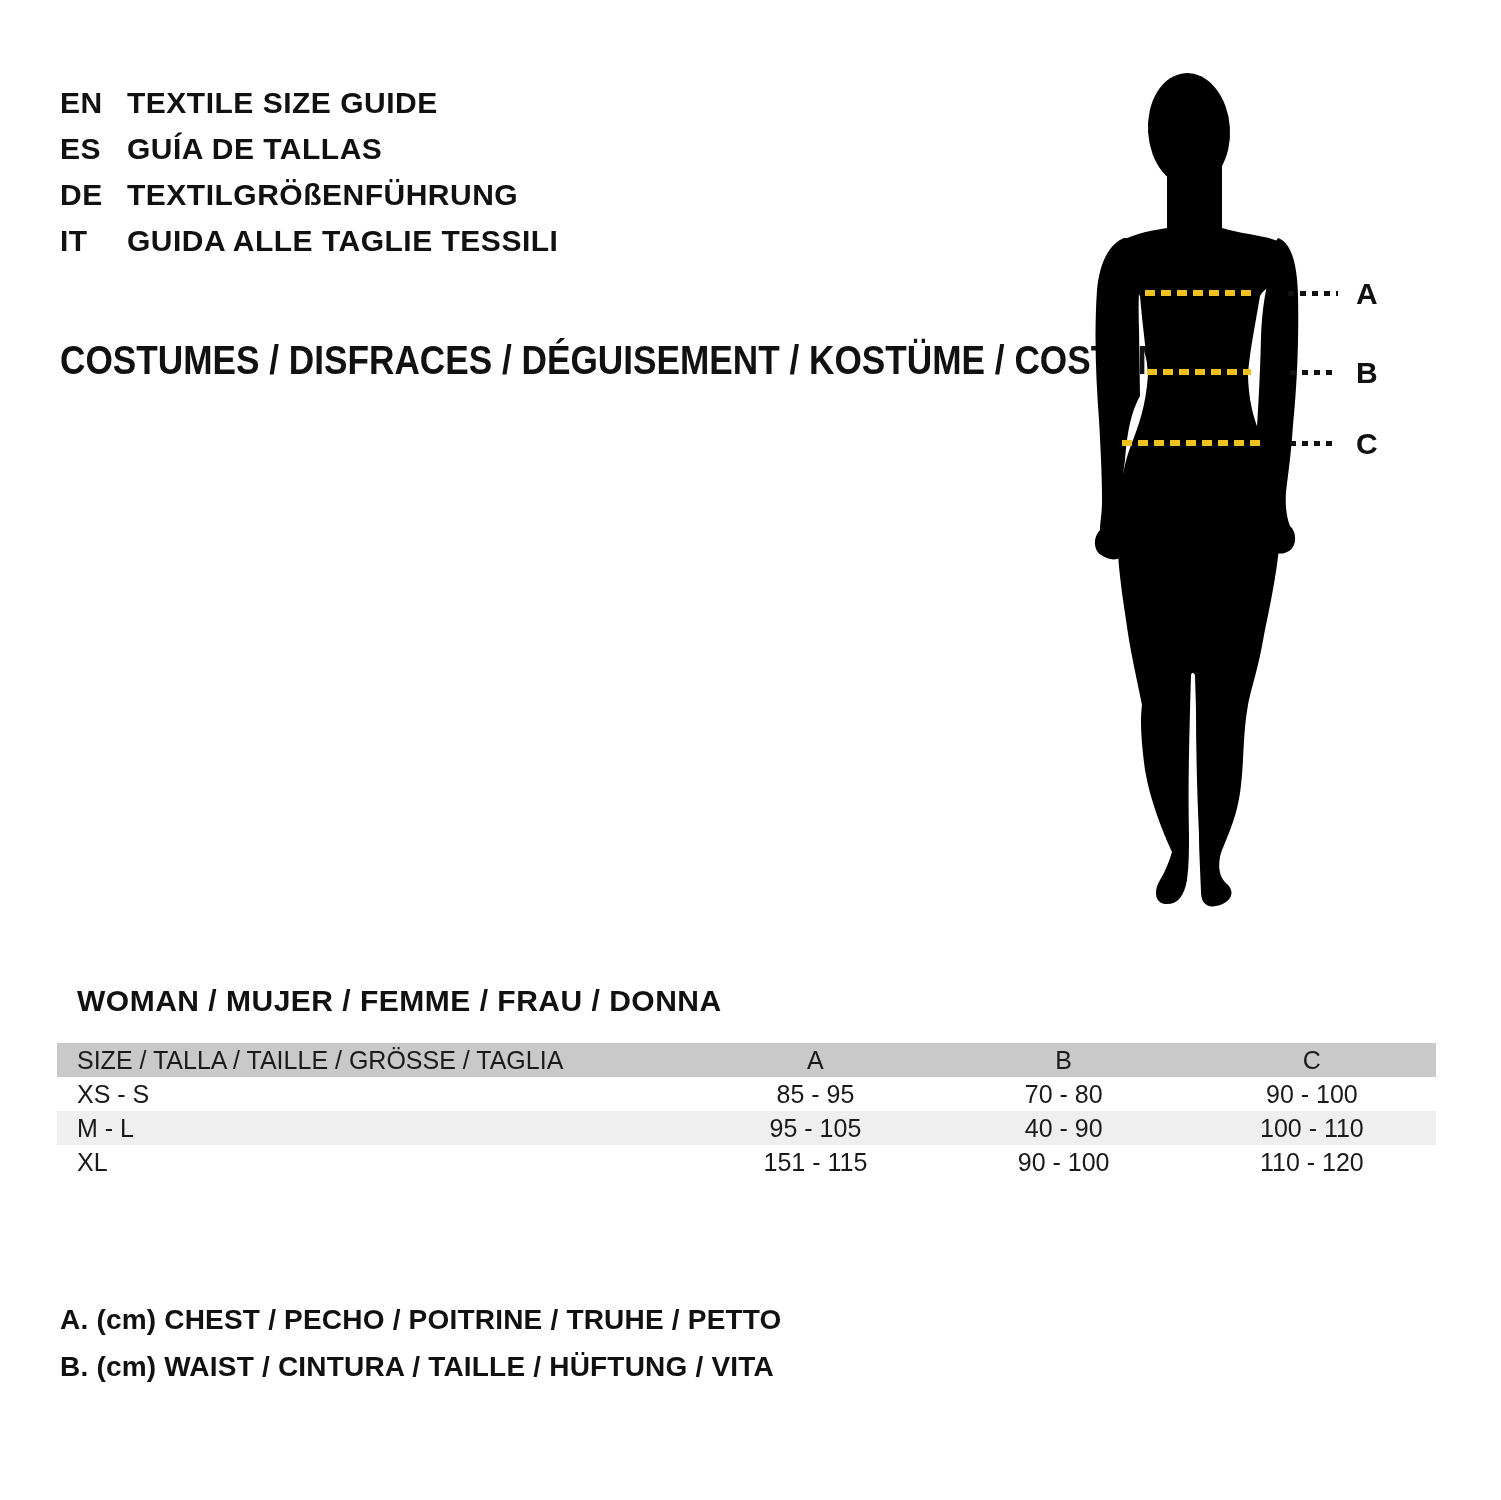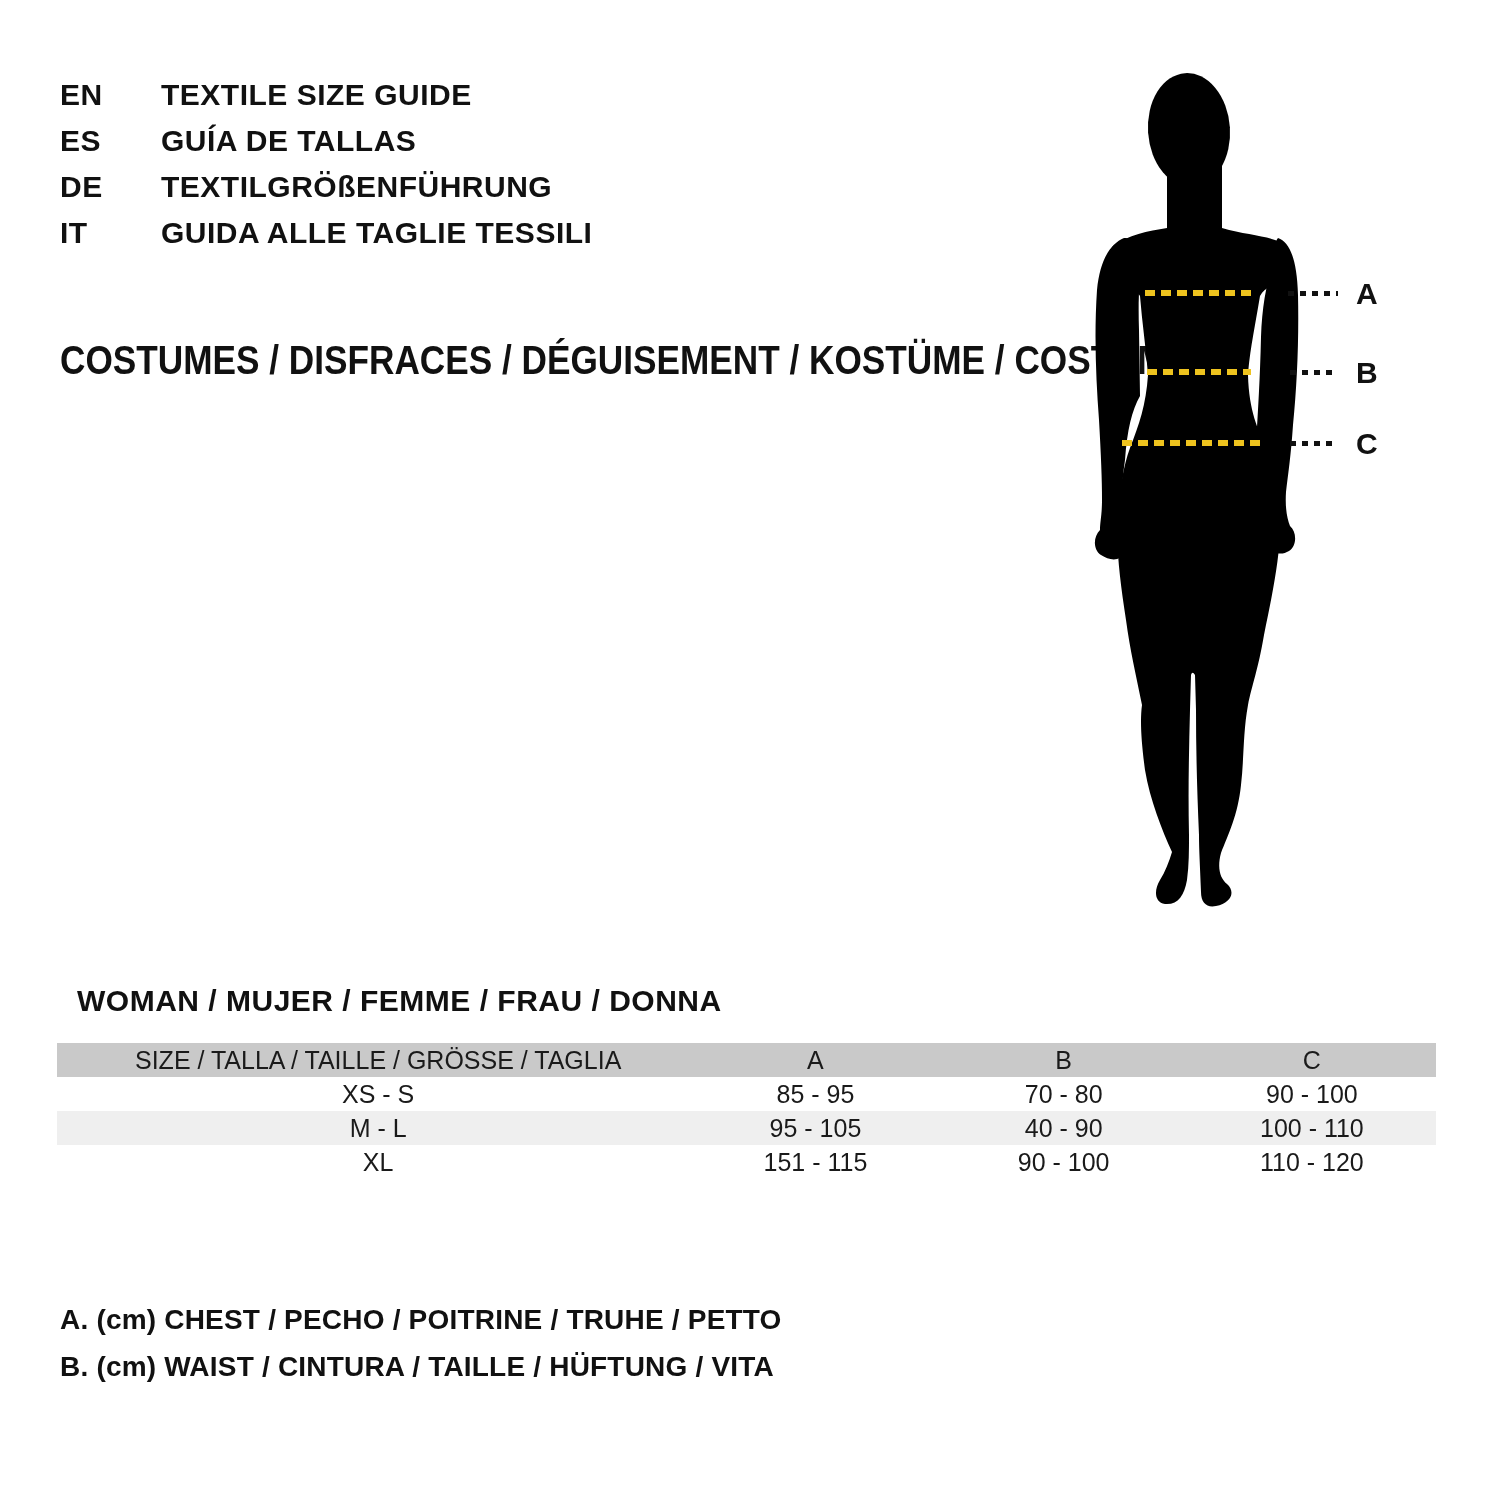--- a/index.html
+++ b/index.html
@@ -5,24 +5,24 @@
   html,body{margin:0;padding:0;background:#fff;}
   .page{
     position:relative;
     width:1501px;height:1500px;
     background:#ffffff;
     font-family:"Liberation Sans", sans-serif;
     color:#111;
     overflow:hidden;
   }
   
-  .lang-list{position:absolute;left:60px;top:72px;}
+  .lang-list{position:absolute;left:60px;top:80px;}
   .lang-row{display:flex;line-height:46px;font-size:30px;font-weight:700;letter-spacing:.5px;}
   .lang-code{width:67px;flex:0 0 67px;}
-  .lang-label{white-space:nowrap;margin-left:34px;}
+  .lang-label{white-space:nowrap;}
   
   .costumes{
     position:absolute;left:60px;top:338px;
     font-size:40px;font-weight:700;letter-spacing:0;
     transform:scaleX(.88);transform-origin:left center;white-space:nowrap;
   }
   
   .figure-svg{position:absolute;left:1050px;top:60px;width:300px;height:880px;}
   
   .mline{position:absolute;}
@@ -35,21 +35,21 @@
   .size-table{
     position:absolute;left:57px;top:1043px;width:1379px;
     border-collapse:collapse;table-layout:fixed;
     font-size:25px;color:#1a1a1a;
   }
   .size-table th,.size-table td{height:34px;padding:0;font-weight:400;vertical-align:middle;}
   .size-table .col-size{width:46%;}
   .size-table .col-val{width:18%;}
   .size-table thead tr{background:#C9C9C9;}
   .size-table tbody tr:nth-child(even){background:#EFEFEF;}
-  .size-table th:first-child,.size-table td:first-child{text-align:center;padding-left:8px;}
+  .size-table th:first-child,.size-table td:first-child{text-align:left;padding-left:20px;}
   .size-table th,.size-table td{text-align:center;}
   .size-table th:first-child{font-weight:400;}
   
   .notes{position:absolute;left:60px;top:1296px;}
   .note-row{line-height:47px;font-size:28px;font-weight:700;white-space:nowrap;letter-spacing:.2px;}
 </style>
 </head>
 <body>
 
 <div class="page">

